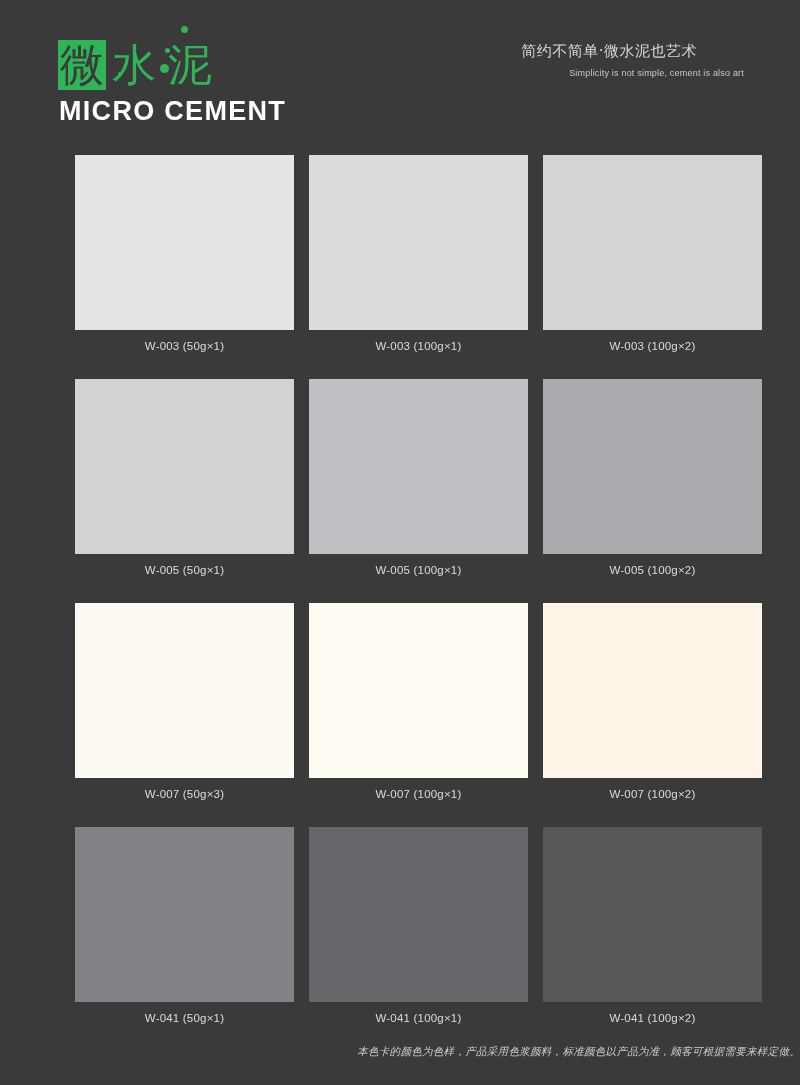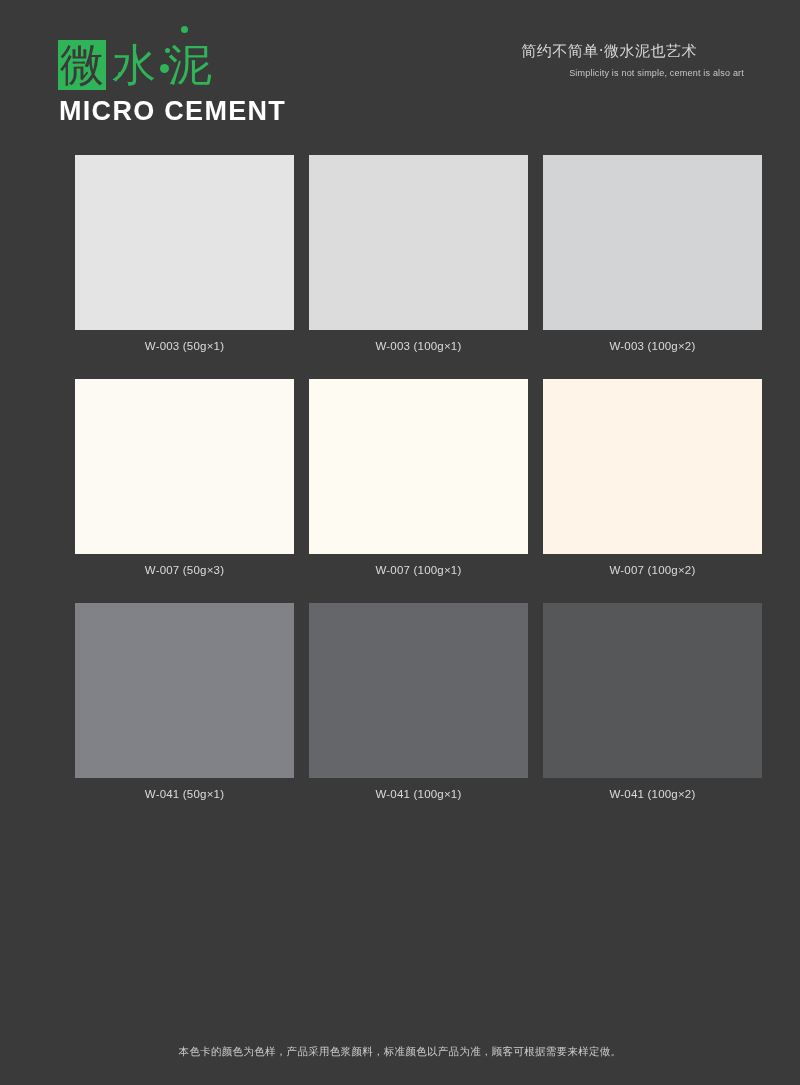--- a/index.html
+++ b/index.html
@@ -141,21 +141,22 @@
     font-family: "Liberation Sans", sans-serif;
     white-space: nowrap;
   }
 
   
   .footer {
     position: absolute;
     left: 0;
     right: 0;
     bottom: 26px;
-    text-align: center;
+    text-align: right;
+    font-style: italic;
   }
   .footer-note {
     color: #cfcfcf;
     font-size: 10.5px;
     font-family: "DejaVu Sans", sans-serif;
     letter-spacing: 0.3px;
   }
 </style>
 </head>
 <body style="background: rgb(58, 58, 58);">
@@ -199,20 +200,34 @@
       <div class="cell">
         <span class="chip" style="background-color: rgb(220, 220, 220);"></span>
         <span class="chip-label">W-003 (100g×1)</span>
       </div>
       <div class="cell">
         <span class="chip" style="background-color: rgb(210, 212, 214);"></span>
         <span class="chip-label">W-003 (100g×2)</span>
       </div>
     </div>
 
+    <div class="row">
+      <div class="cell">
+        <span class="chip" style="background-color: rgb(208, 210, 212);"></span>
+        <span class="chip-label">W-005 (50g×1)</span>
+      </div>
+      <div class="cell">
+        <span class="chip" style="background-color: rgb(190, 192, 195);"></span>
+        <span class="chip-label">W-005 (100g×1)</span>
+      </div>
+      <div class="cell">
+        <span class="chip" style="background-color: rgb(169, 171, 175);"></span>
+        <span class="chip-label">W-005 (100g×2)</span>
+      </div>
+    </div>
 
     <div class="row">
       <div class="cell">
         <span class="chip" style="background-color: rgb(253, 250, 244);"></span>
         <span class="chip-label">W-007 (50g×3)</span>
       </div>
       <div class="cell">
         <span class="chip" style="background-color: rgb(254, 251, 243);"></span>
         <span class="chip-label">W-007 (100g×1)</span>
       </div>

